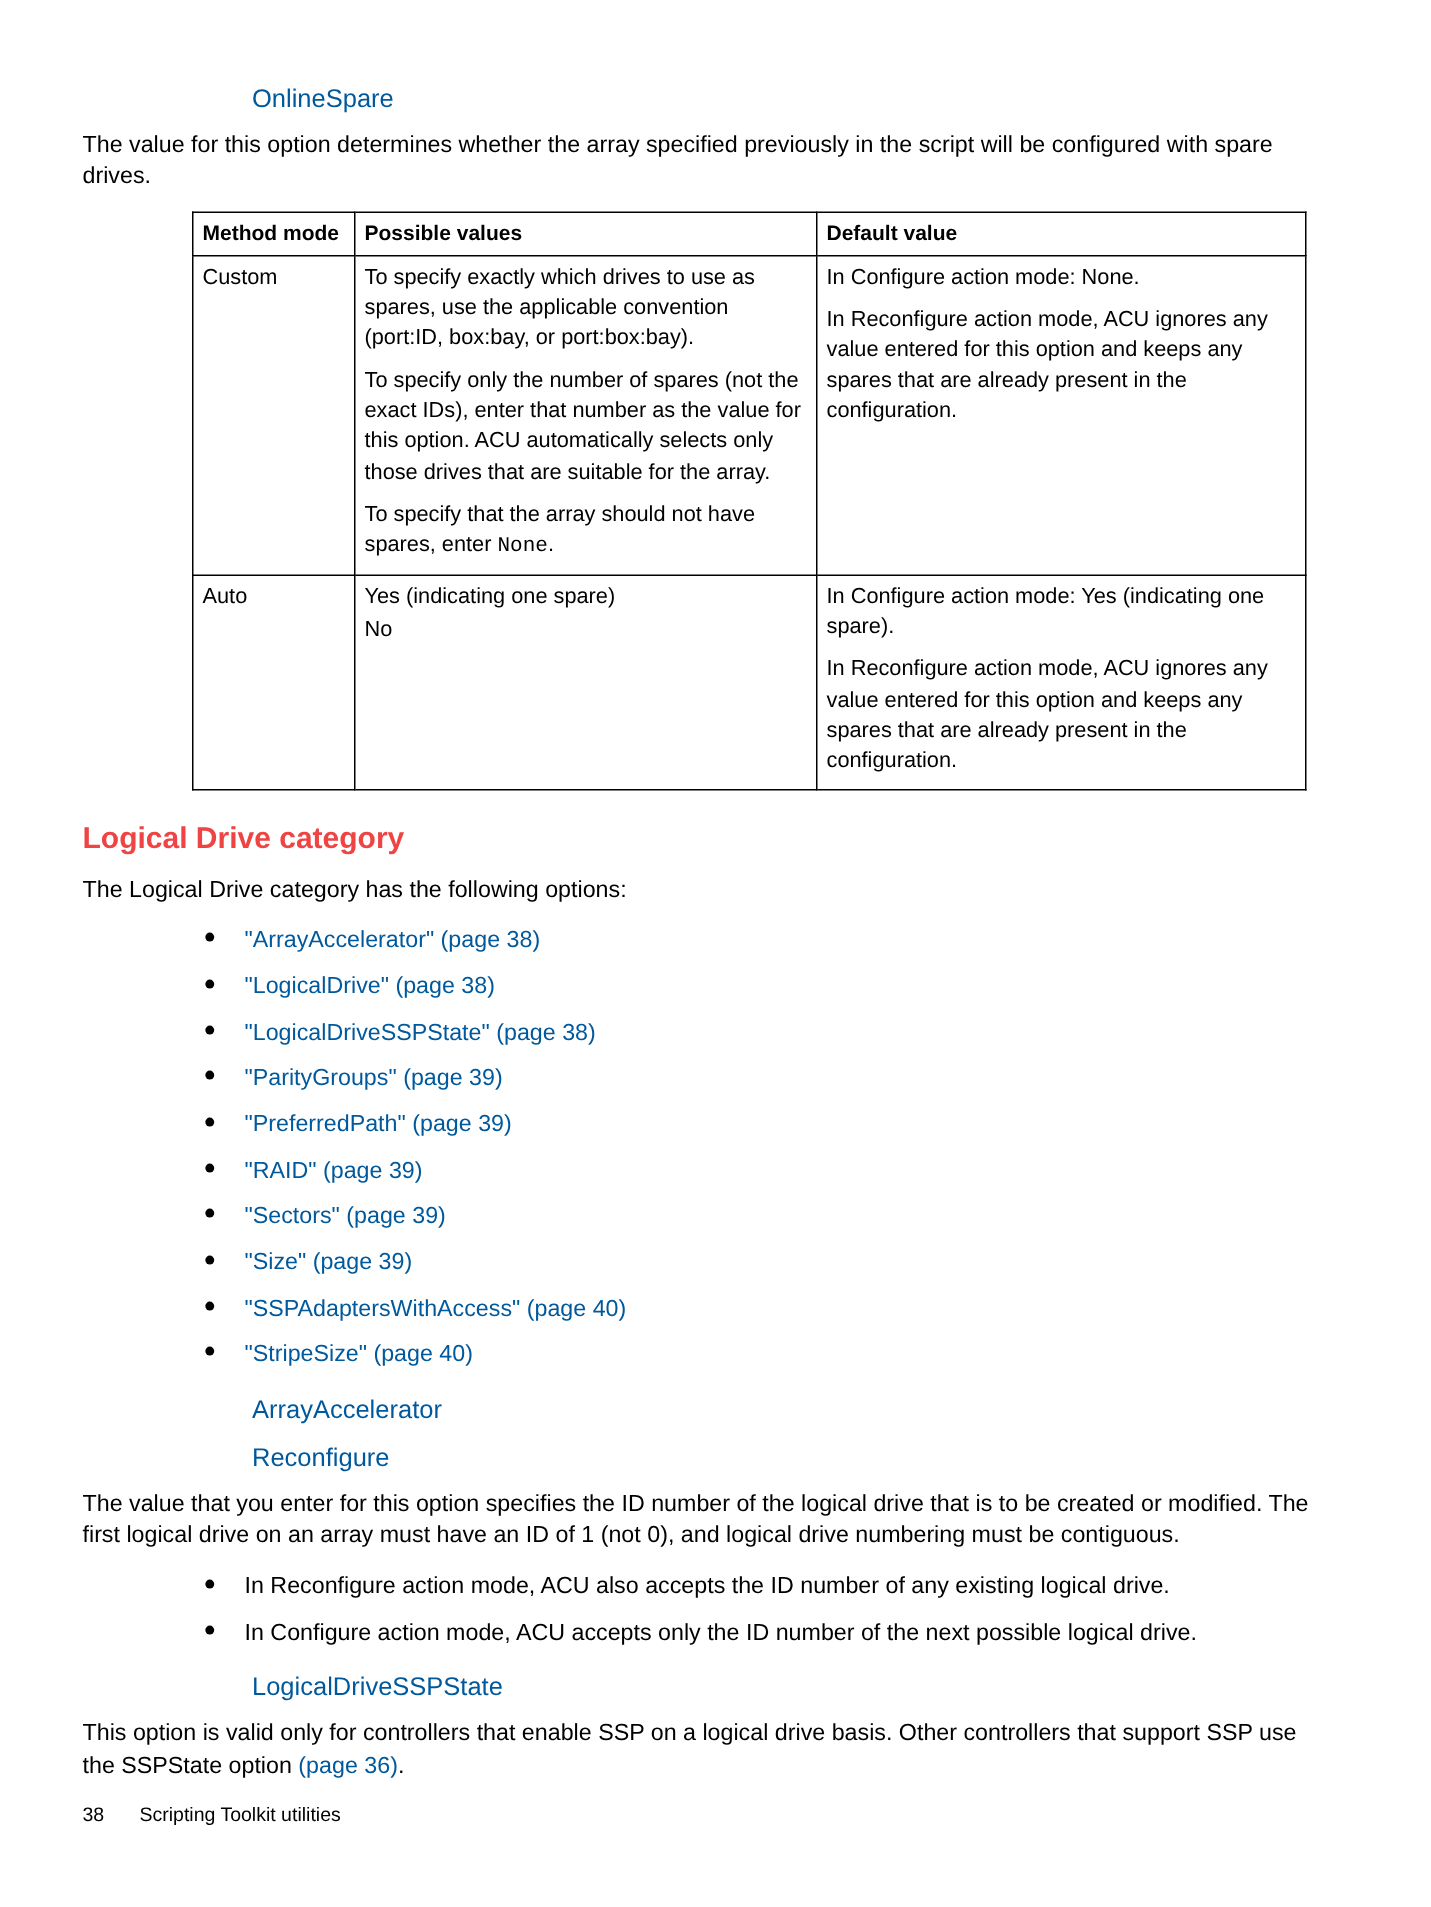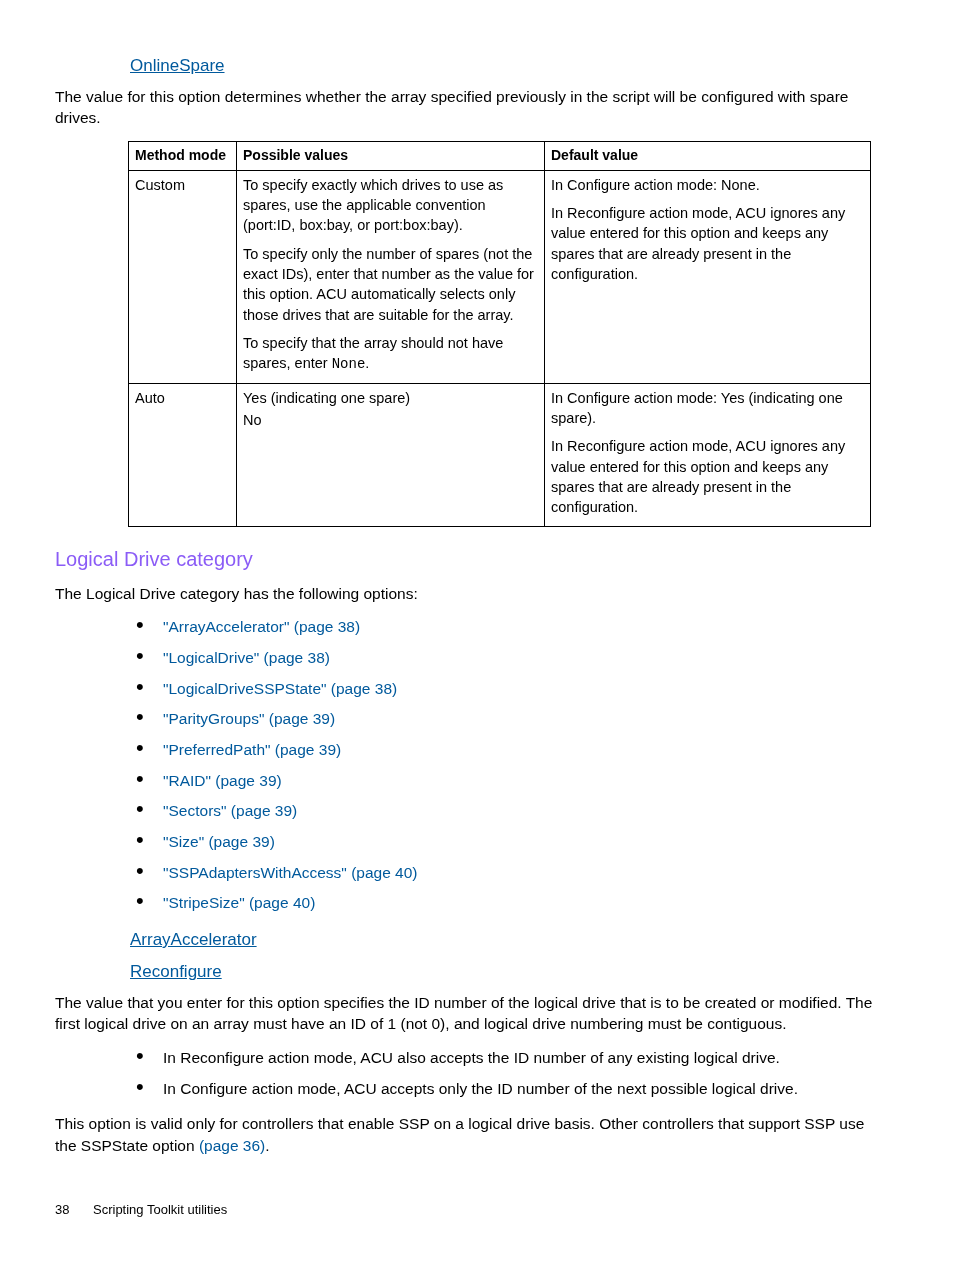--- a/index.html
+++ b/index.html
@@ -23,27 +23,27 @@
     box-sizing: border-box;
     padding: 54px 80px 30px 55px;
   }
   .h-sub {
     color: #00599c;
     font-size: 17px;
     font-weight: 400;
     margin: 0 0 8px 0;
   }
   .h-section {
-    color: #8b5cf6;
+    color: #ef4444;
     font-size: 20px;
-    font-weight: 400;
+    font-weight: 700;
     margin: 0 0 10px 0;
   }
   .indent1 { margin-left: 73px; }
-  .indent1b { margin-left: 75px; text-decoration: underline; }
+  .indent1b { margin-left: 113px; }
   .para { margin: 0 0 12px 0; }
   table.opt {
     border-collapse: collapse;
     width: 742px;
     margin: 6px 0 18px 73px;
     font-size: 14.5px;
     table-layout: fixed;
   }
   table.opt th, table.opt td {
     border: 1px solid #000;
@@ -157,19 +157,20 @@
 
   <div class="indent1b h-sub">ArrayAccelerator</div>
 
   <div class="indent1b h-sub">Reconfigure</div>
   <p class="indent1 para">The value that you enter for this option specifies the ID number of the logical drive that is to be created or modified. The first logical drive on an array must have an ID of 1 (not 0), and logical drive numbering must be contiguous.</p>
   <ul class="bullets">
     <li><span>In Reconfigure action mode, ACU also accepts the ID number of any existing logical drive.</span></li>
     <li><span>In Configure action mode, ACU accepts only the ID number of the next possible logical drive.</span></li>
   </ul>
 
+  <div class="indent1b h-sub">LogicalDriveSSPState</div>
   <p class="indent1 para"><span>This option is valid only for controllers that enable SSP on a logical drive basis. Other controllers that support SSP use the SSPState option </span><span class="link">(page 36)</span><span>.</span></p>
 
   <div class="footer">
     <span class="pn">38</span><span>Scripting Toolkit utilities</span>
   </div>
 
 </div>
 
 </body></html>

